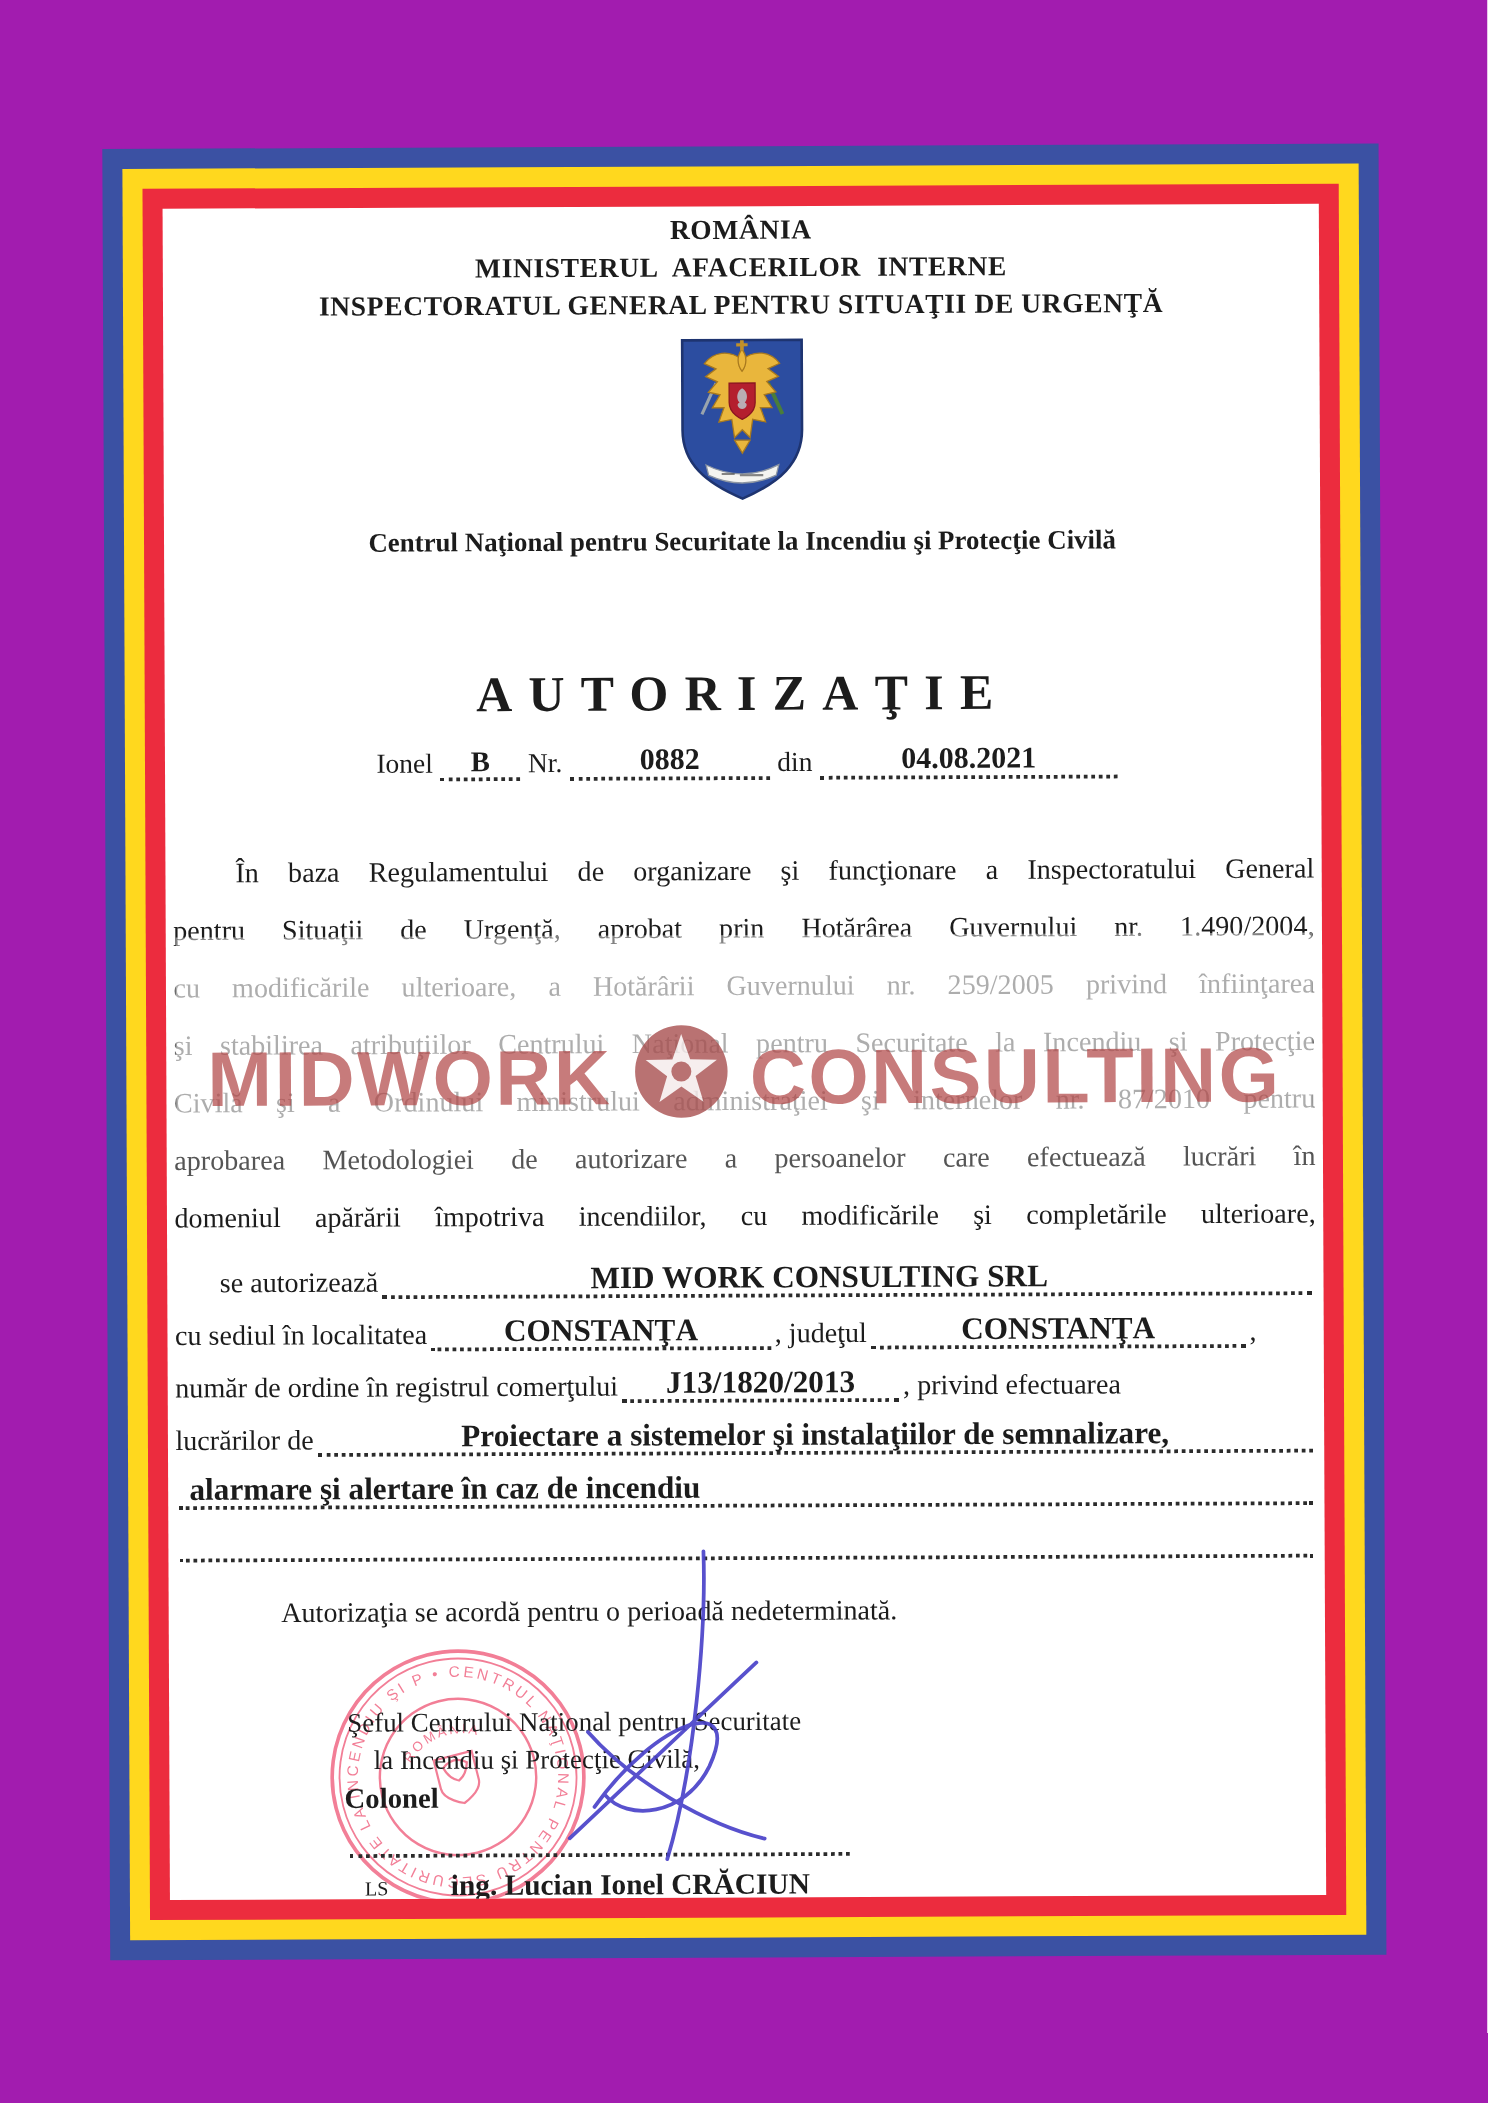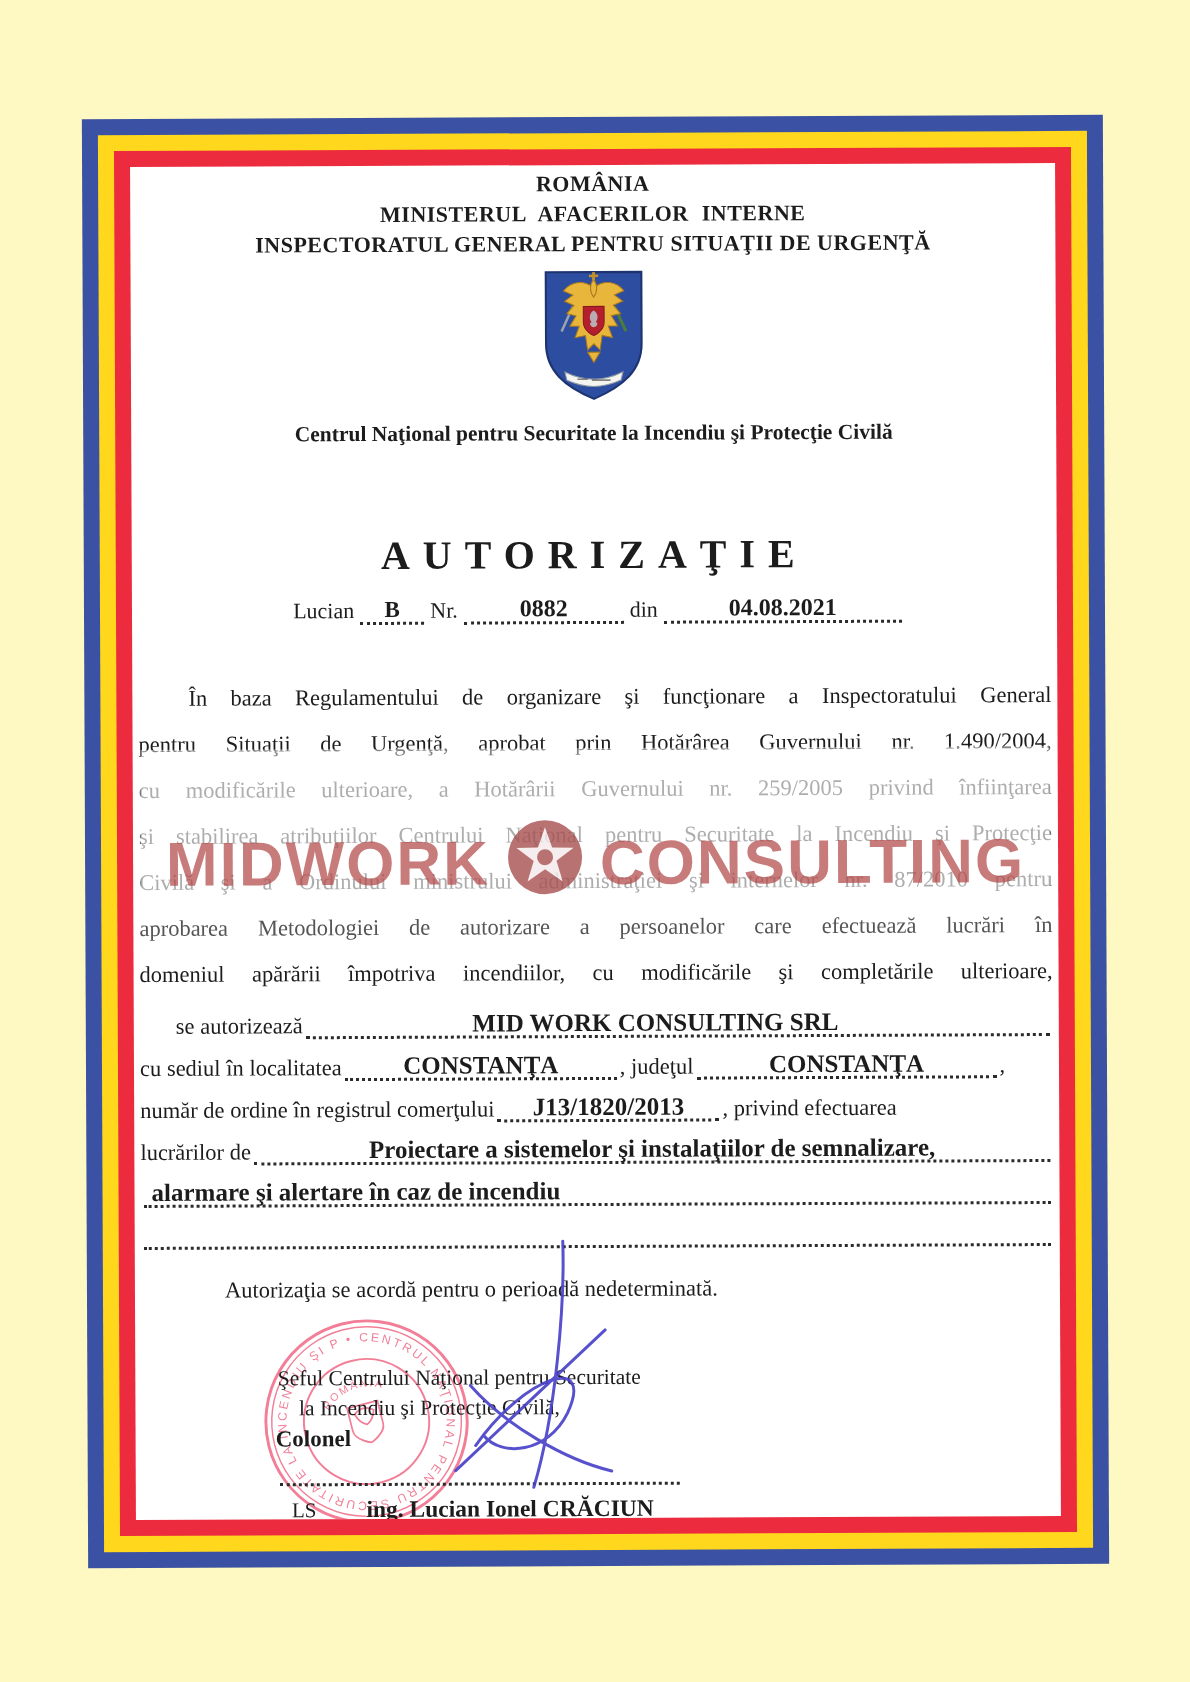--- a/index.html
+++ b/index.html
@@ -1,18 +1,18 @@
 <!DOCTYPE html>
 <html><head>
 <meta charset="utf-8">
 <style>
   html,body{margin:0;padding:0;}
   body{width:1190px;height:1682px;background:#ffffff;position:relative;
        font-family:"Liberation Serif", serif;color:#1c1c1c;overflow:hidden;}
-  .scan-page{position:absolute;inset:0;background:#fef9c3;}
+  .scan-page{position:absolute;inset:0;background:#a21caf;}
   .frame-blue{position:absolute;left:85px;top:117px;width:1021px;height:1449px;
       background:#3b51a3;padding:0;transform:rotate(-0.25deg);box-sizing:border-box;}
   .frame-yellow{position:absolute;left:16px;top:16px;right:16px;bottom:16px;background:#ffd81e;}
   .frame-red{position:absolute;left:16px;top:16px;right:16px;bottom:16px;background:#ec2c3e;}
   .inner{position:absolute;left:16px;top:16px;right:16px;bottom:16px;background:#fff;
       padding:0 6px;box-sizing:border-box;overflow:hidden;}
 
   .hdr{ text-align:center;font-weight:bold;margin-top:4px;font-size:22px;line-height:30px;letter-spacing:.5px;}
   .hdr .ws{word-spacing:7px;}
   .emblem-wrap{width:104px;margin:10px auto 0;line-height:0;}
@@ -45,21 +45,21 @@
   .f-works2 .val{left:8px;transform:none;font-size:25px;}
 
   .validity{margin-top:26px;margin-left:84px;font-size:22.5px;line-height:30px;}
 
   .sigblock{margin-top:58px;margin-left:78px;width:480px;position:relative;z-index:2;}
   .sigblock .s1{text-align:center;font-size:21.5px;line-height:30px;}
   .sigblock .s2{text-align:center;font-size:21.5px;line-height:30px;width:420px;}
   .sigblock .rank{font-weight:bold;font-size:23px;line-height:32px;margin-left:56px;}
   .sig-dots{margin:26px 0 0 60px;width:400px;border-bottom:3px dotted #2b2b2b;height:2px;}
   .ls-row{display:flex;align-items:baseline;margin:10px 0 0 72px;gap:50px;}
-  .ls-row .ls{font-size:21px;}
+  .ls-row .ls{font-size:16px;}
   .ls-row .signer{font-weight:bold;font-size:23.5px;}
 
   .watermark{position:absolute;left:8px;right:8px;top:583px;height:152px;z-index:3;
      background:rgba(255,255,255,0.45);display:flex;align-items:flex-end;justify-content:center;
      gap:16px;padding-bottom:2px;box-sizing:border-box;pointer-events:none;}
   .wm-text{font-family:"Liberation Sans", sans-serif;font-weight:bold;font-size:62px;
      color:rgba(178,72,72,0.72);letter-spacing:2px;line-height:70px;}
   .wm-logo{width:78px;height:78px;margin-bottom:2px;opacity:.8;}
 
   .stamp{position:absolute;left:124px;top:1148px;z-index:1;opacity:.8;transform:rotate(-14deg);}
@@ -95,21 +95,21 @@
               <path d="M22,99 Q50,113 78,99 L76,107 Q50,119 24,107 Z" fill="#f4f4f0" stroke="#8d96a3" stroke-width="1"></path>
               <path d="M34,106 h10 M48,107 h18" stroke="#555" stroke-width="1.6" opacity=".7"></path>
             </svg>
           </div>
 
           <div class="center-name">Centrul Naţional pentru Securitate la Incendiu şi Protecţie Civilă</div>
 
           <div class="doc-title">AUTORIZAŢIE</div>
 
           <div class="serial-row">
-            <span class="lbl">Lucian</span>
+            <span class="lbl">Ionel</span>
             <span class="fill f-seria">
                 <span class="val">B</span>
               </span>
             <span class="lbl">Nr.</span>
             <span class="fill f-nr">
                 <span class="val">0882</span>
               </span>
             <span class="lbl">din</span>
             <span class="fill f-din">
                 <span class="val">04.08.2021</span>

